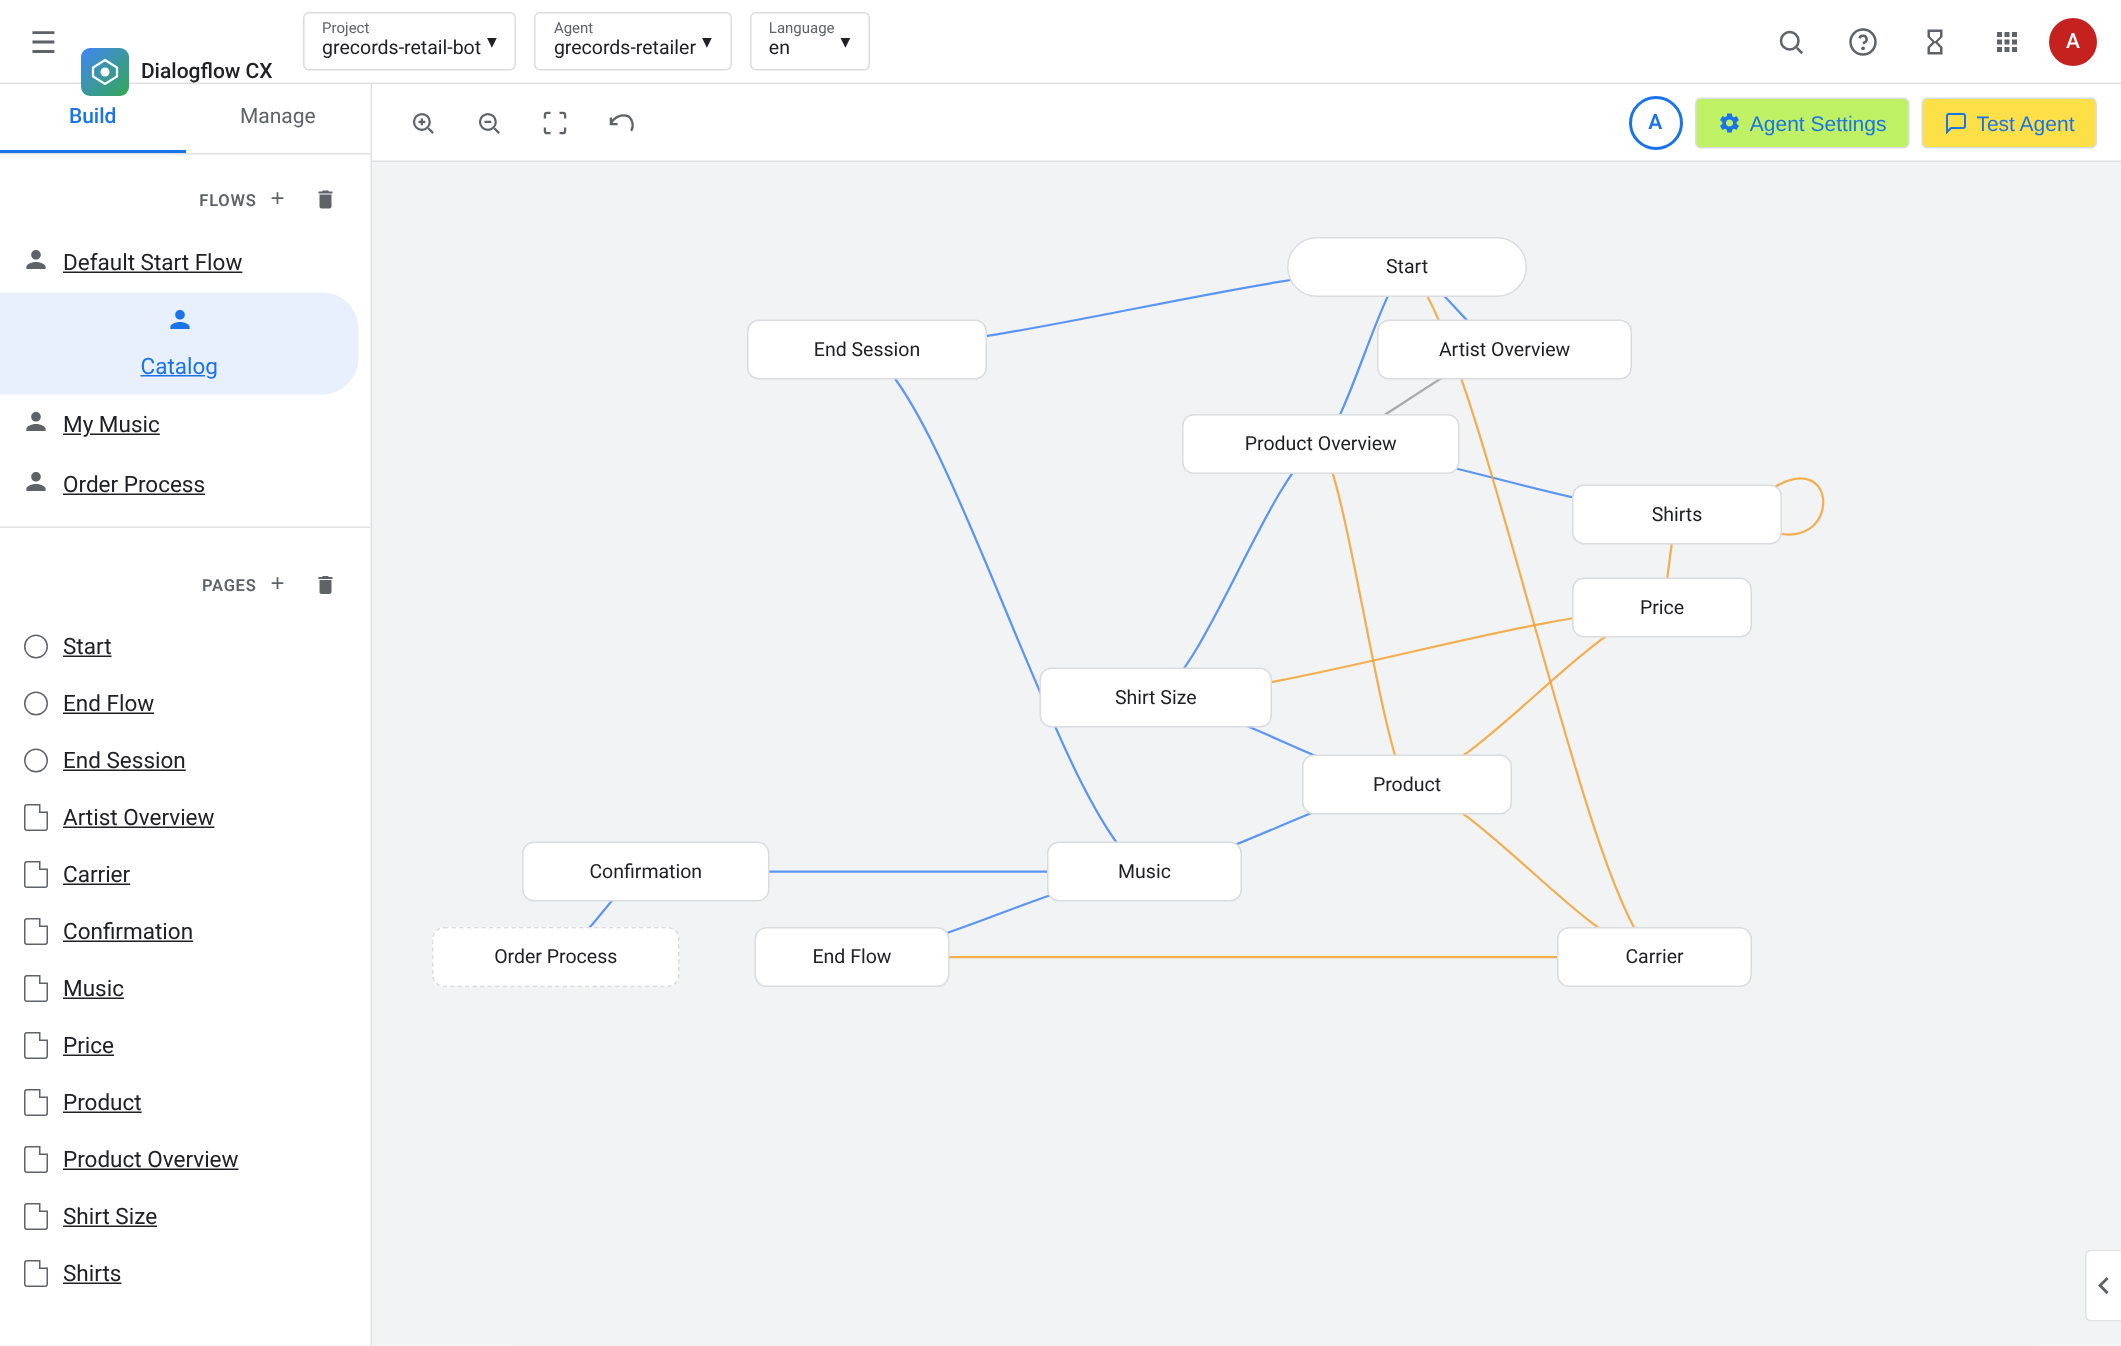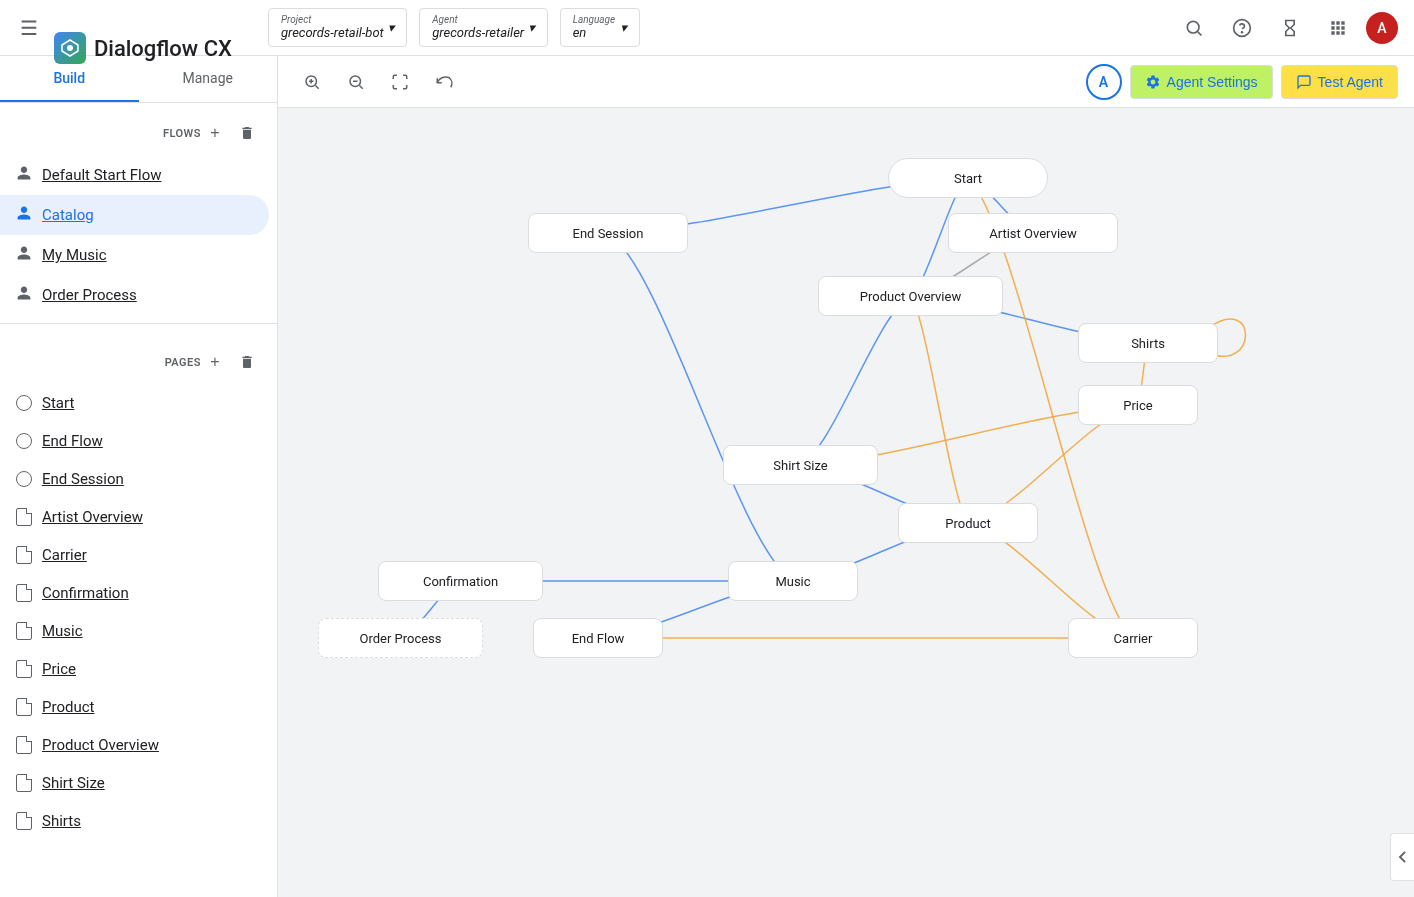--- a/index.html
+++ b/index.html
@@ -11,52 +11,52 @@
       background: #fff;
       border-bottom: 1px solid #e0e0e0;
       display: flex;
       align-items: center;
       padding: 0 16px;
       gap: 12px;
       position: fixed;
       top: 0; left: 0; right: 0;
       z-index: 100;
     }
-    .navbar-brand { display: flex; align-items: center; gap: 8px; font-size: 22px; font-weight: 500; color: #5f6368; flex: 0 0 auto; margin-top: 41px; }
+    .navbar-brand { display: flex; align-items: center; gap: 8px; font-size: 14px; font-weight: 500; color: #5f6368; flex: 0 0 auto; margin-top: 41px; }
     .navbar-brand .logo { width: 32px; height: 32px; background: linear-gradient(135deg, #4285f4, #34a853); border-radius: 6px; display: flex; align-items: center; justify-content: center; color: white; font-size: 14px; font-weight: bold; }
     .navbar-brand .brand-name { color: #202124; }
-    .nav-dropdowns { display: flex; gap: 12px; margin-left: 24px; font-style: italic; }
+    .nav-dropdowns { display: flex; gap: 12px; margin-left: 8px; }
     .nav-dropdown { display: flex; align-items: center; gap: 4px; border: 1px solid #dadce0; border-radius: 4px; padding: 6px 12px; background: #fff; cursor: pointer; font-size: 13px; color: #202124; min-width: 120px; }
     .nav-dropdown .label { font-size: 10px; color: #5f6368; display: block; line-height: 1; }
     .nav-dropdown .value { font-size: 13px; display: block; }
     .nav-dropdown-inner { flex: 1; }
     .nav-icons { margin-left: auto; display: flex; align-items: center; gap: 8px; }
     .icon-btn { width: 40px; height: 40px; border-radius: 50%; display: flex; align-items: center; justify-content: center; cursor: pointer; color: #5f6368; font-size: 18px; border: none; background: none; }
     .avatar { width: 32px; height: 32px; border-radius: 50%; background: #c5221f; color: white; display: flex; align-items: center; justify-content: center; font-size: 14px; font-weight: 500; cursor: pointer; }
     .hamburger { font-size: 20px; color: #5f6368; cursor: pointer; padding: 4px; }
 
     
     .main-layout { display: flex; margin-top: 56px; height: calc(100vh - 56px); }
 
     
     .sidebar {
-      width: 278px;
+      width: 248px;
       background: #fff;
       border-right: 1px solid #e0e0e0;
       overflow-y: auto;
       flex-shrink: 0;
     }
     .sidebar-tabs { display: flex; border-bottom: 1px solid #e0e0e0; }
     .sidebar-tab { flex: 1; text-align: center; padding: 14px 0; font-size: 14px; cursor: pointer; color: #5f6368; border-bottom: 2px solid transparent; }
     .sidebar-tab.active { color: #1a73e8; border-bottom: 2px solid #1a73e8; font-weight: 500; }
     .sidebar-section-header { display: flex; align-items: center; justify-content: flex-end; padding: 16px 16px 8px; font-size: 11px; font-weight: 600; color: #5f6368; letter-spacing: 0.5px; text-transform: uppercase; }
     .sidebar-section-icons { display: flex; gap: 4px; }
     .sidebar-icon-btn { width: 28px; height: 28px; border-radius: 4px; display: flex; align-items: center; justify-content: center; cursor: pointer; color: #5f6368; font-size: 16px; border: none; background: none; }
     .sidebar-item { display: flex; align-items: center; gap: 10px; padding: 10px 16px; cursor: pointer; border-radius: 0 24px 24px 0; margin-right: 8px; font-size: 15px; color: #202124; text-decoration: underline; }
-    .sidebar-item.active { background: #e8f0fe; color: #1a73e8; }
+    .sidebar-item.active { background: #e8f0fe; color: #1a73e8; flex-direction: column; }
     .sidebar-item .item-icon { font-size: 16px; color: #5f6368; flex-shrink: 0; }
     .sidebar-item.active .item-icon { color: #1a73e8; }
     .sidebar-divider { height: 1px; background: #e0e0e0; margin: 8px 0; }
 
     
     .page-icon { width: 16px; height: 18px; border: 1.5px solid #5f6368; border-radius: 2px; position: relative; flex-shrink: 0; }
     .page-icon::before { content: ''; position: absolute; top: -1px; right: -1px; width: 5px; height: 5px; background: #fff; border-left: 1.5px solid #5f6368; border-bottom: 1.5px solid #5f6368; }
 
     
     .flow-icon { font-size: 16px; }

